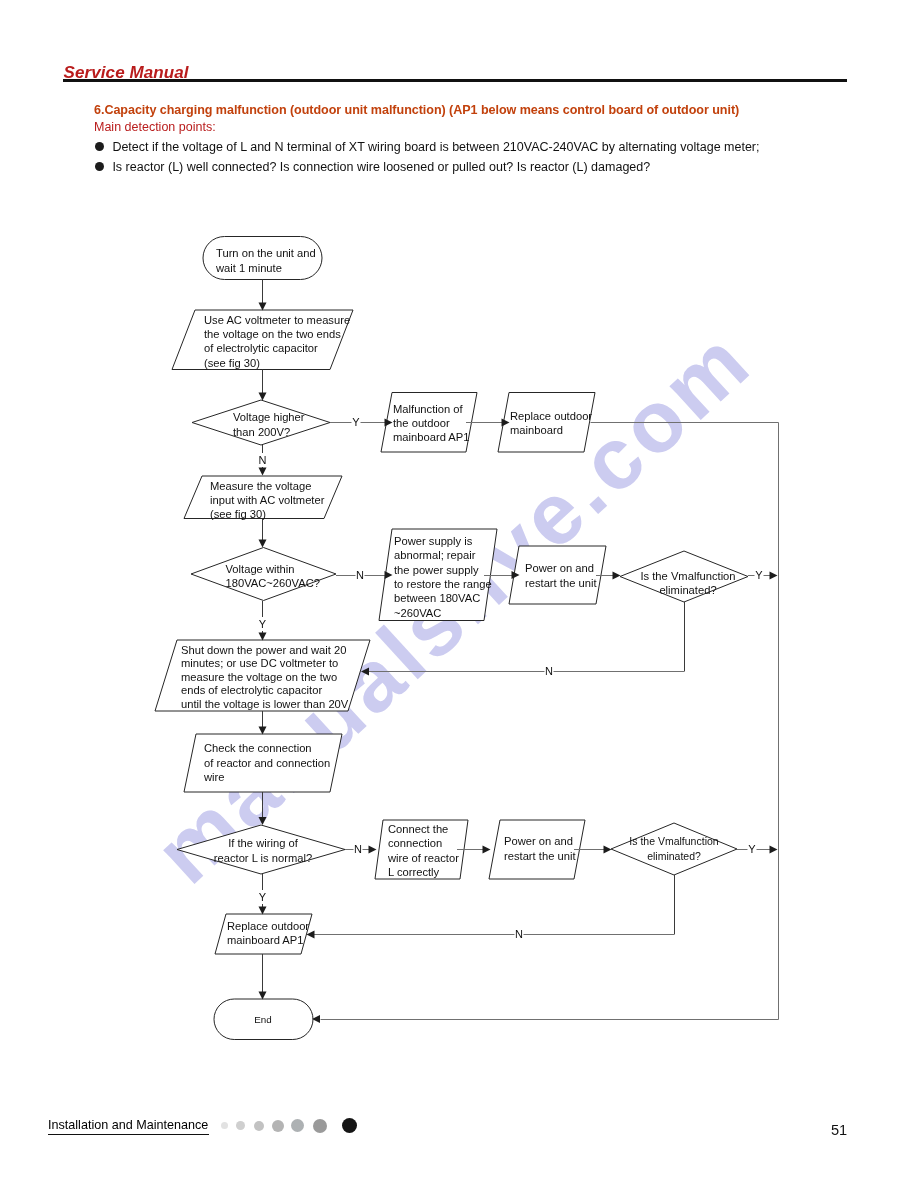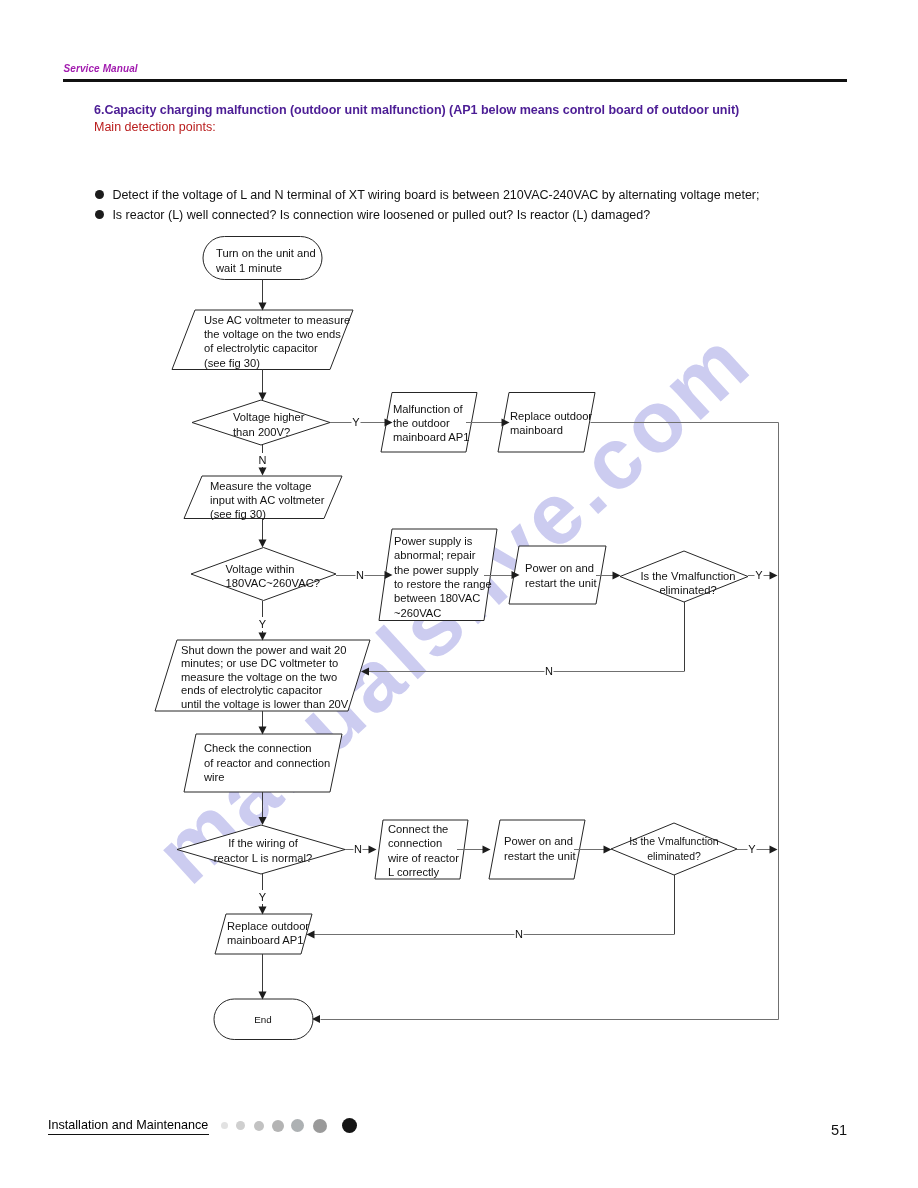--- a/index.html
+++ b/index.html
@@ -2,29 +2,29 @@
 <html><head>
 <meta charset="utf-8">
 <title>Service Manual</title>
 <style>
   html,body{margin:0;padding:0;}
   body{width:918px;height:1188px;background:#fff;font-family:"Liberation Sans",sans-serif;
        position:relative;overflow:hidden;-webkit-font-smoothing:antialiased;}
   .page{position:absolute;left:0;top:0;width:918px;height:1188px;background:#fff;}
 
   
-  #hdr-title{position:absolute;left:63.5px;top:62.5px;font-size:10px;font-weight:bold;
-             font-style:italic;color:#a21caf;letter-spacing:.1px;}
+  #hdr-title{position:absolute;left:63.5px;top:62.5px;font-size:17px;font-weight:bold;
+             font-style:italic;color:#b91c1c;letter-spacing:.1px;}
   #hdr-rule{position:absolute;left:63px;top:78.5px;width:784px;height:3.2px;background:#111;}
 
   
   #sec-heading{position:absolute;left:94px;top:102.5px;width:700px;font-size:12.57px;
-               font-weight:bold;color:#4c1d95;letter-spacing:-0.05px;}
+               font-weight:bold;color:#c2410c;letter-spacing:-0.05px;}
   #sec-sub{position:absolute;left:94px;top:119.5px;font-size:12.5px;color:#b91c1c;}
-  .bullet-row{position:absolute;left:95px;font-size:12.5px;color:#111;white-space:nowrap;margin-top:48px;}
+  .bullet-row{position:absolute;left:95px;font-size:12.5px;color:#111;white-space:nowrap;}
   .bullet-row .dot{display:inline-block;width:9.4px;height:9.4px;border-radius:50%;
                    background:#1c1c1c;vertical-align:middle;margin-right:8px;
                    position:relative;top:-1px;}
   #bullet-0{top:140px;}
   #bullet-1{top:160px;text-align:center;}
 
   
   #watermark{position:absolute;left:0;top:0;width:918px;height:1188px;pointer-events:none;}
 
   

